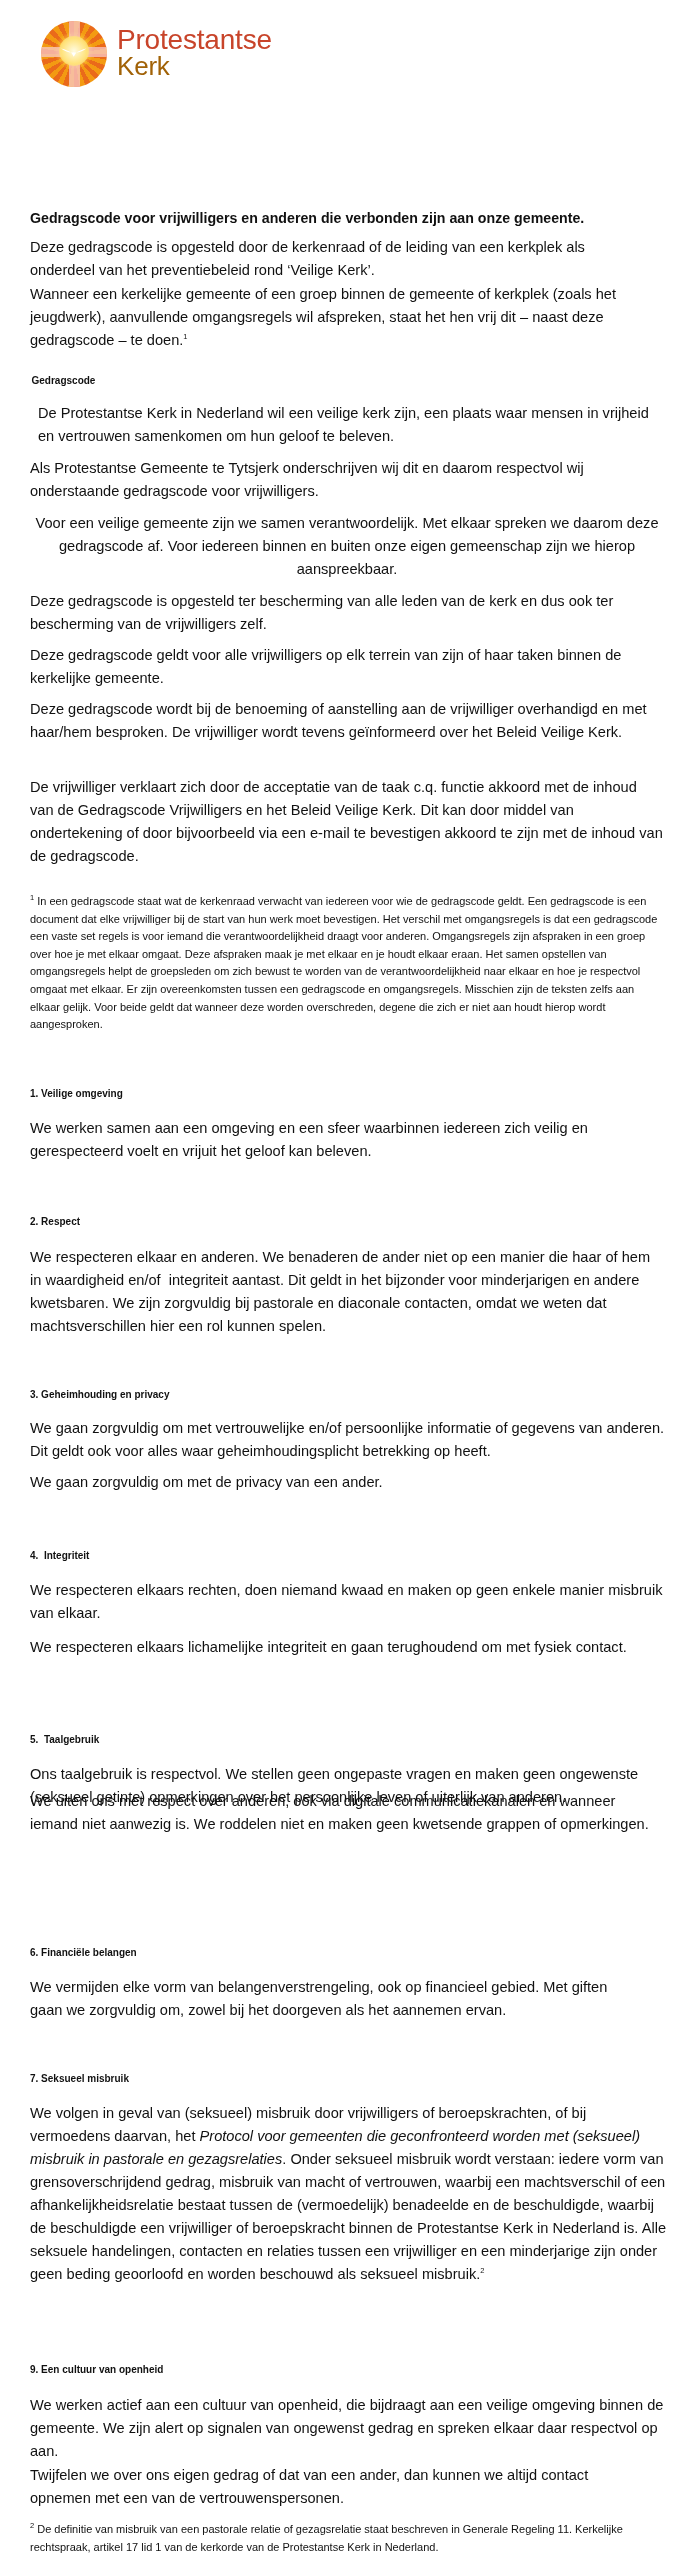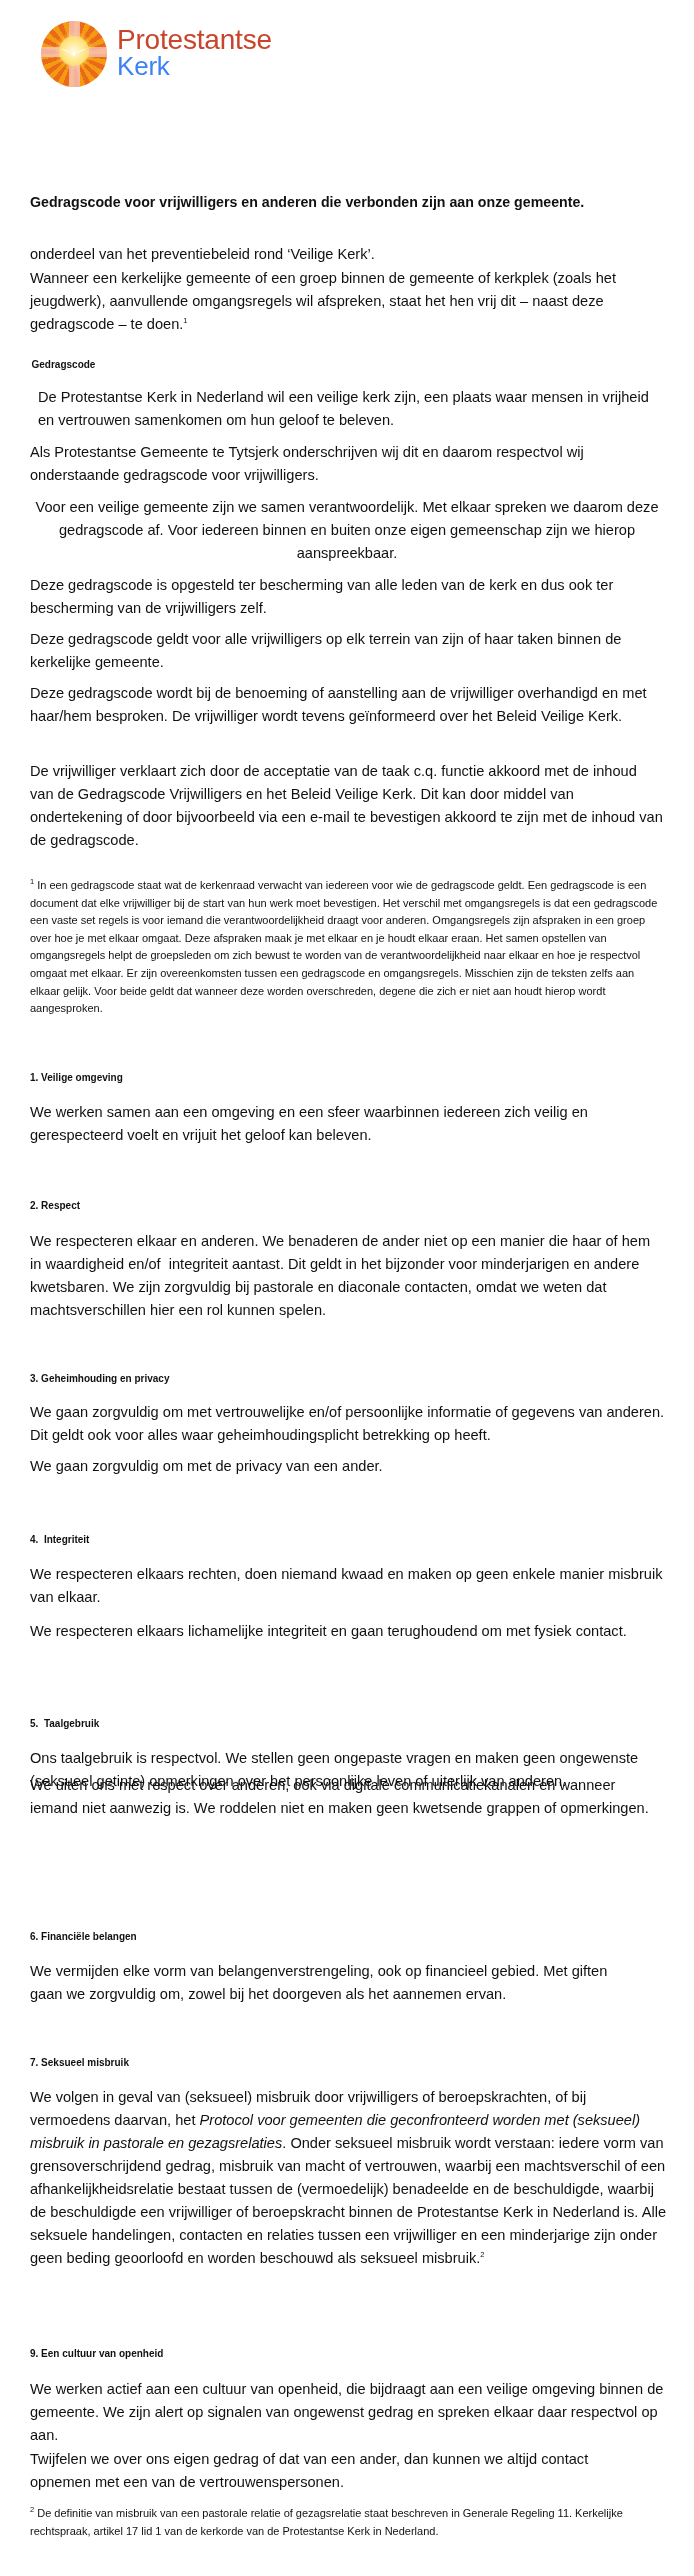--- a/index.html
+++ b/index.html
@@ -10,24 +10,24 @@
     background:
       radial-gradient(circle at 50% 45%, #fff6c8 0%, #ffd84a 18%, rgba(255,190,40,0.0) 40%),
       repeating-conic-gradient(from 0deg, #f39a12 0deg 10deg, #ea6a1a 10deg 20deg);
     overflow: hidden; }
   .logo-mark .cross-v { position: absolute; left: 28px; top: 0; width: 10.5px; height: 66px; background: rgba(248,200,200,0.75); }
   .logo-mark .cross-h { position: absolute; left: 0; top: 25.5px; width: 66px; height: 10.5px; background: rgba(248,200,200,0.75); }
   .logo-mark .glow { position: absolute; left: 18px; top: 15px; width: 30px; height: 30px; border-radius: 50%;
     background: radial-gradient(circle, #fffbe0 0%, #ffe27a 60%, rgba(255,226,122,0) 100%); }
   .logo-mark .dove { position: absolute; left: 20px; top: 25.5px; width: 25.5px; height: 10.5px; }
   .logo-text-1 { position: absolute; left: 76px; top: 4.5px; font-size: 28px; line-height: 27px; color: #c8442a; letter-spacing: -0.2px; }
-  .logo-text-2 { position: absolute; left: 76px; top: 31.5px; font-size: 26px; line-height: 27px; color: #3b82f6; letter-spacing: -0.2px; }
+  .logo-text-2 { position: absolute; left: 76px; top: 31.5px; font-size: 26px; line-height: 27px; color: #a16207; letter-spacing: -0.2px; }
 
   .content { position: absolute; left: 30px; top: 0; width: 637px; }
-  .blk { position: absolute; left: 0; width: 637px; }
+  .blk { position: absolute; left: 0; width: 637px; margin-top: 16px; }
   .title { font-weight: bold; font-size: 14.2px; line-height: 19.5px; }
   .h { font-weight: bold; font-size: 10px; line-height: 19.5px; }
   .p { font-size: 14.6px; line-height: 23px; }
   .fn { font-size: 11px; line-height: 17.6px; }
   .fn sup, .p sup { font-size: 7.5px; vertical-align: super; line-height: 0; }
   em { font-style: italic; }
 </style>
 </head>
 <body>
 
@@ -42,21 +42,21 @@
   </div>
   <div class="logo-text-1">Protestantse</div>
   <div class="logo-text-2">Kerk</div>
 </div>
 
 <div class="content">
 
   <div class="blk title" style="top:193px;">Gedragscode voor vrijwilligers en anderen die verbonden zijn aan onze gemeente.</div>
 
   <div class="blk p" style="top:220px;">
-    <br>
+    <span>Deze gedragscode is opgesteld door de kerkenraad of de leiding van een kerkplek als</span><br>
     <span>onderdeel van het preventiebeleid rond ‘Veilige Kerk’.</span>
   </div>
   <div class="blk p" style="top:267px; width:626px;">
     <span>Wanneer een kerkelijke gemeente of een groep binnen de gemeente of kerkplek (zoals het jeugdwerk), aanvullende omgangsregels wil afspreken, staat het hen vrij dit – naast deze gedragscode – te doen.</span><sup>1</sup>
   </div>
 
   <div class="blk h" style="top:355px; left:1.5px;">Gedragscode</div>
 
   <div class="blk p" style="top:386px; left:8px; width:615px;">De Protestantse Kerk in Nederland wil een veilige kerk zijn, een plaats waar mensen in vrijheid en vertrouwen samenkomen om hun geloof te beleven.</div>
   <div class="blk p" style="top:441px; width:615px;">Als Protestantse Gemeente te Tytsjerk onderschrijven wij dit en daarom respectvol wij onderstaande gedragscode voor vrijwilligers.</div>

